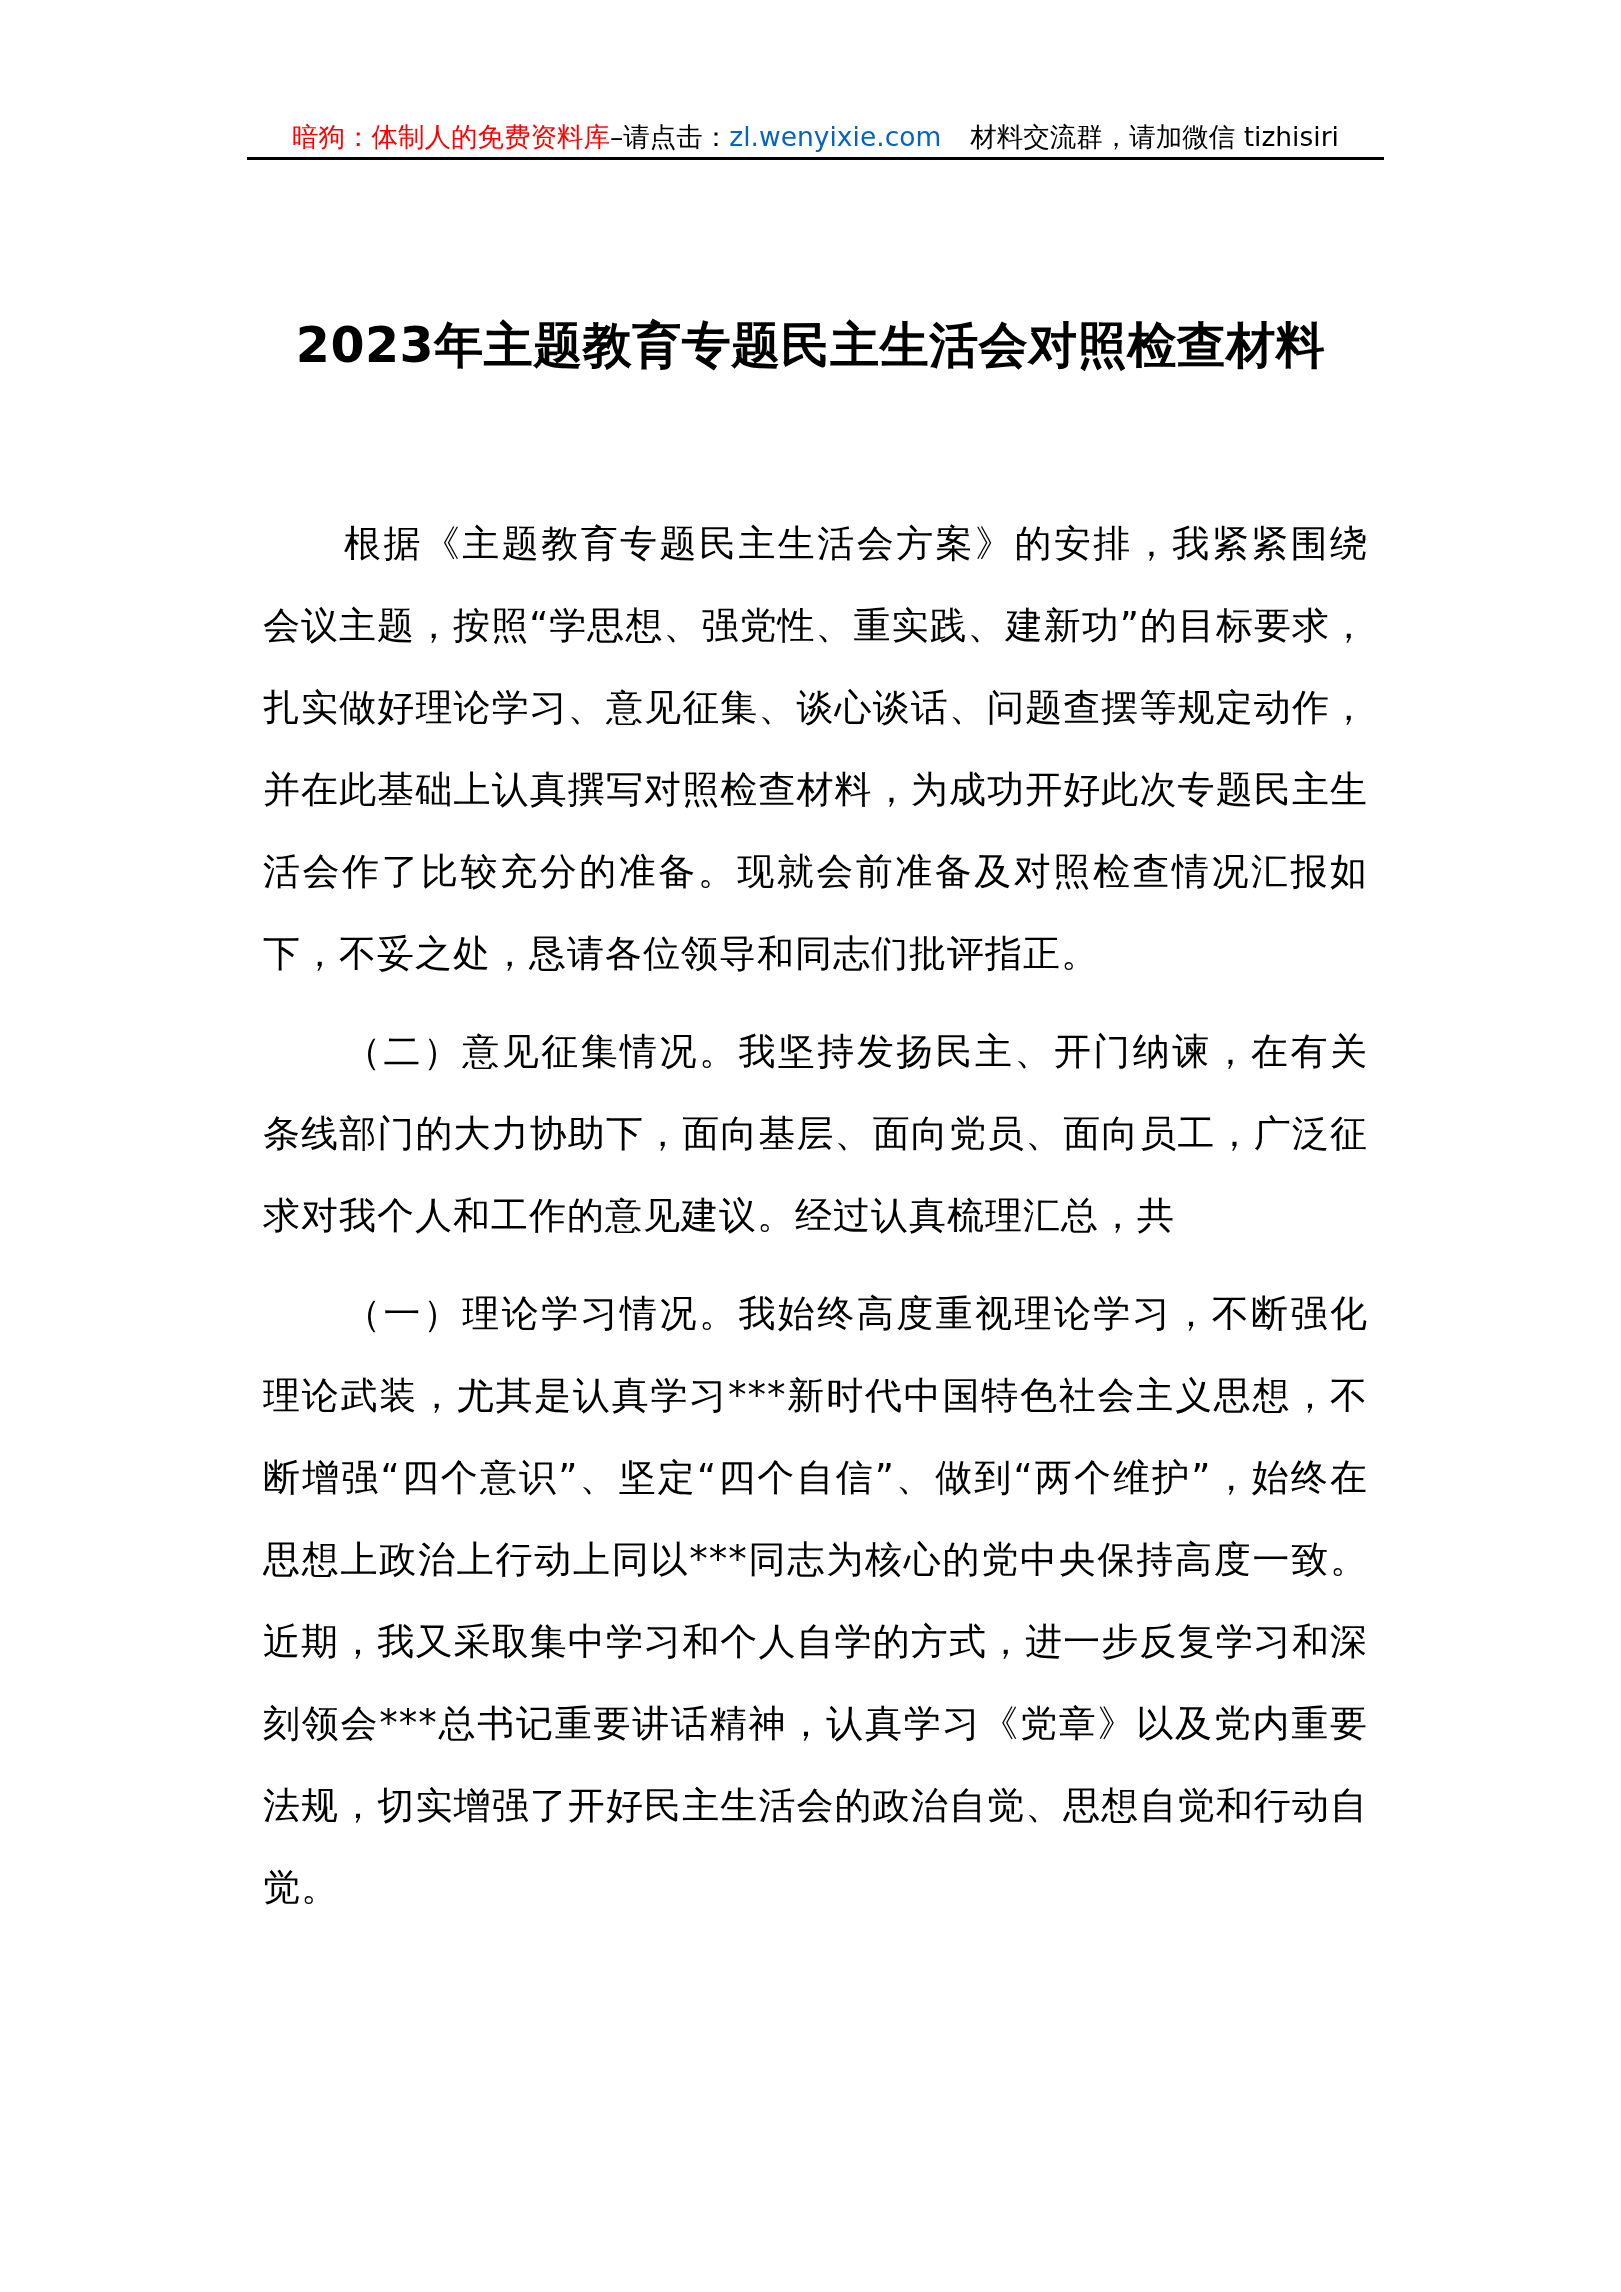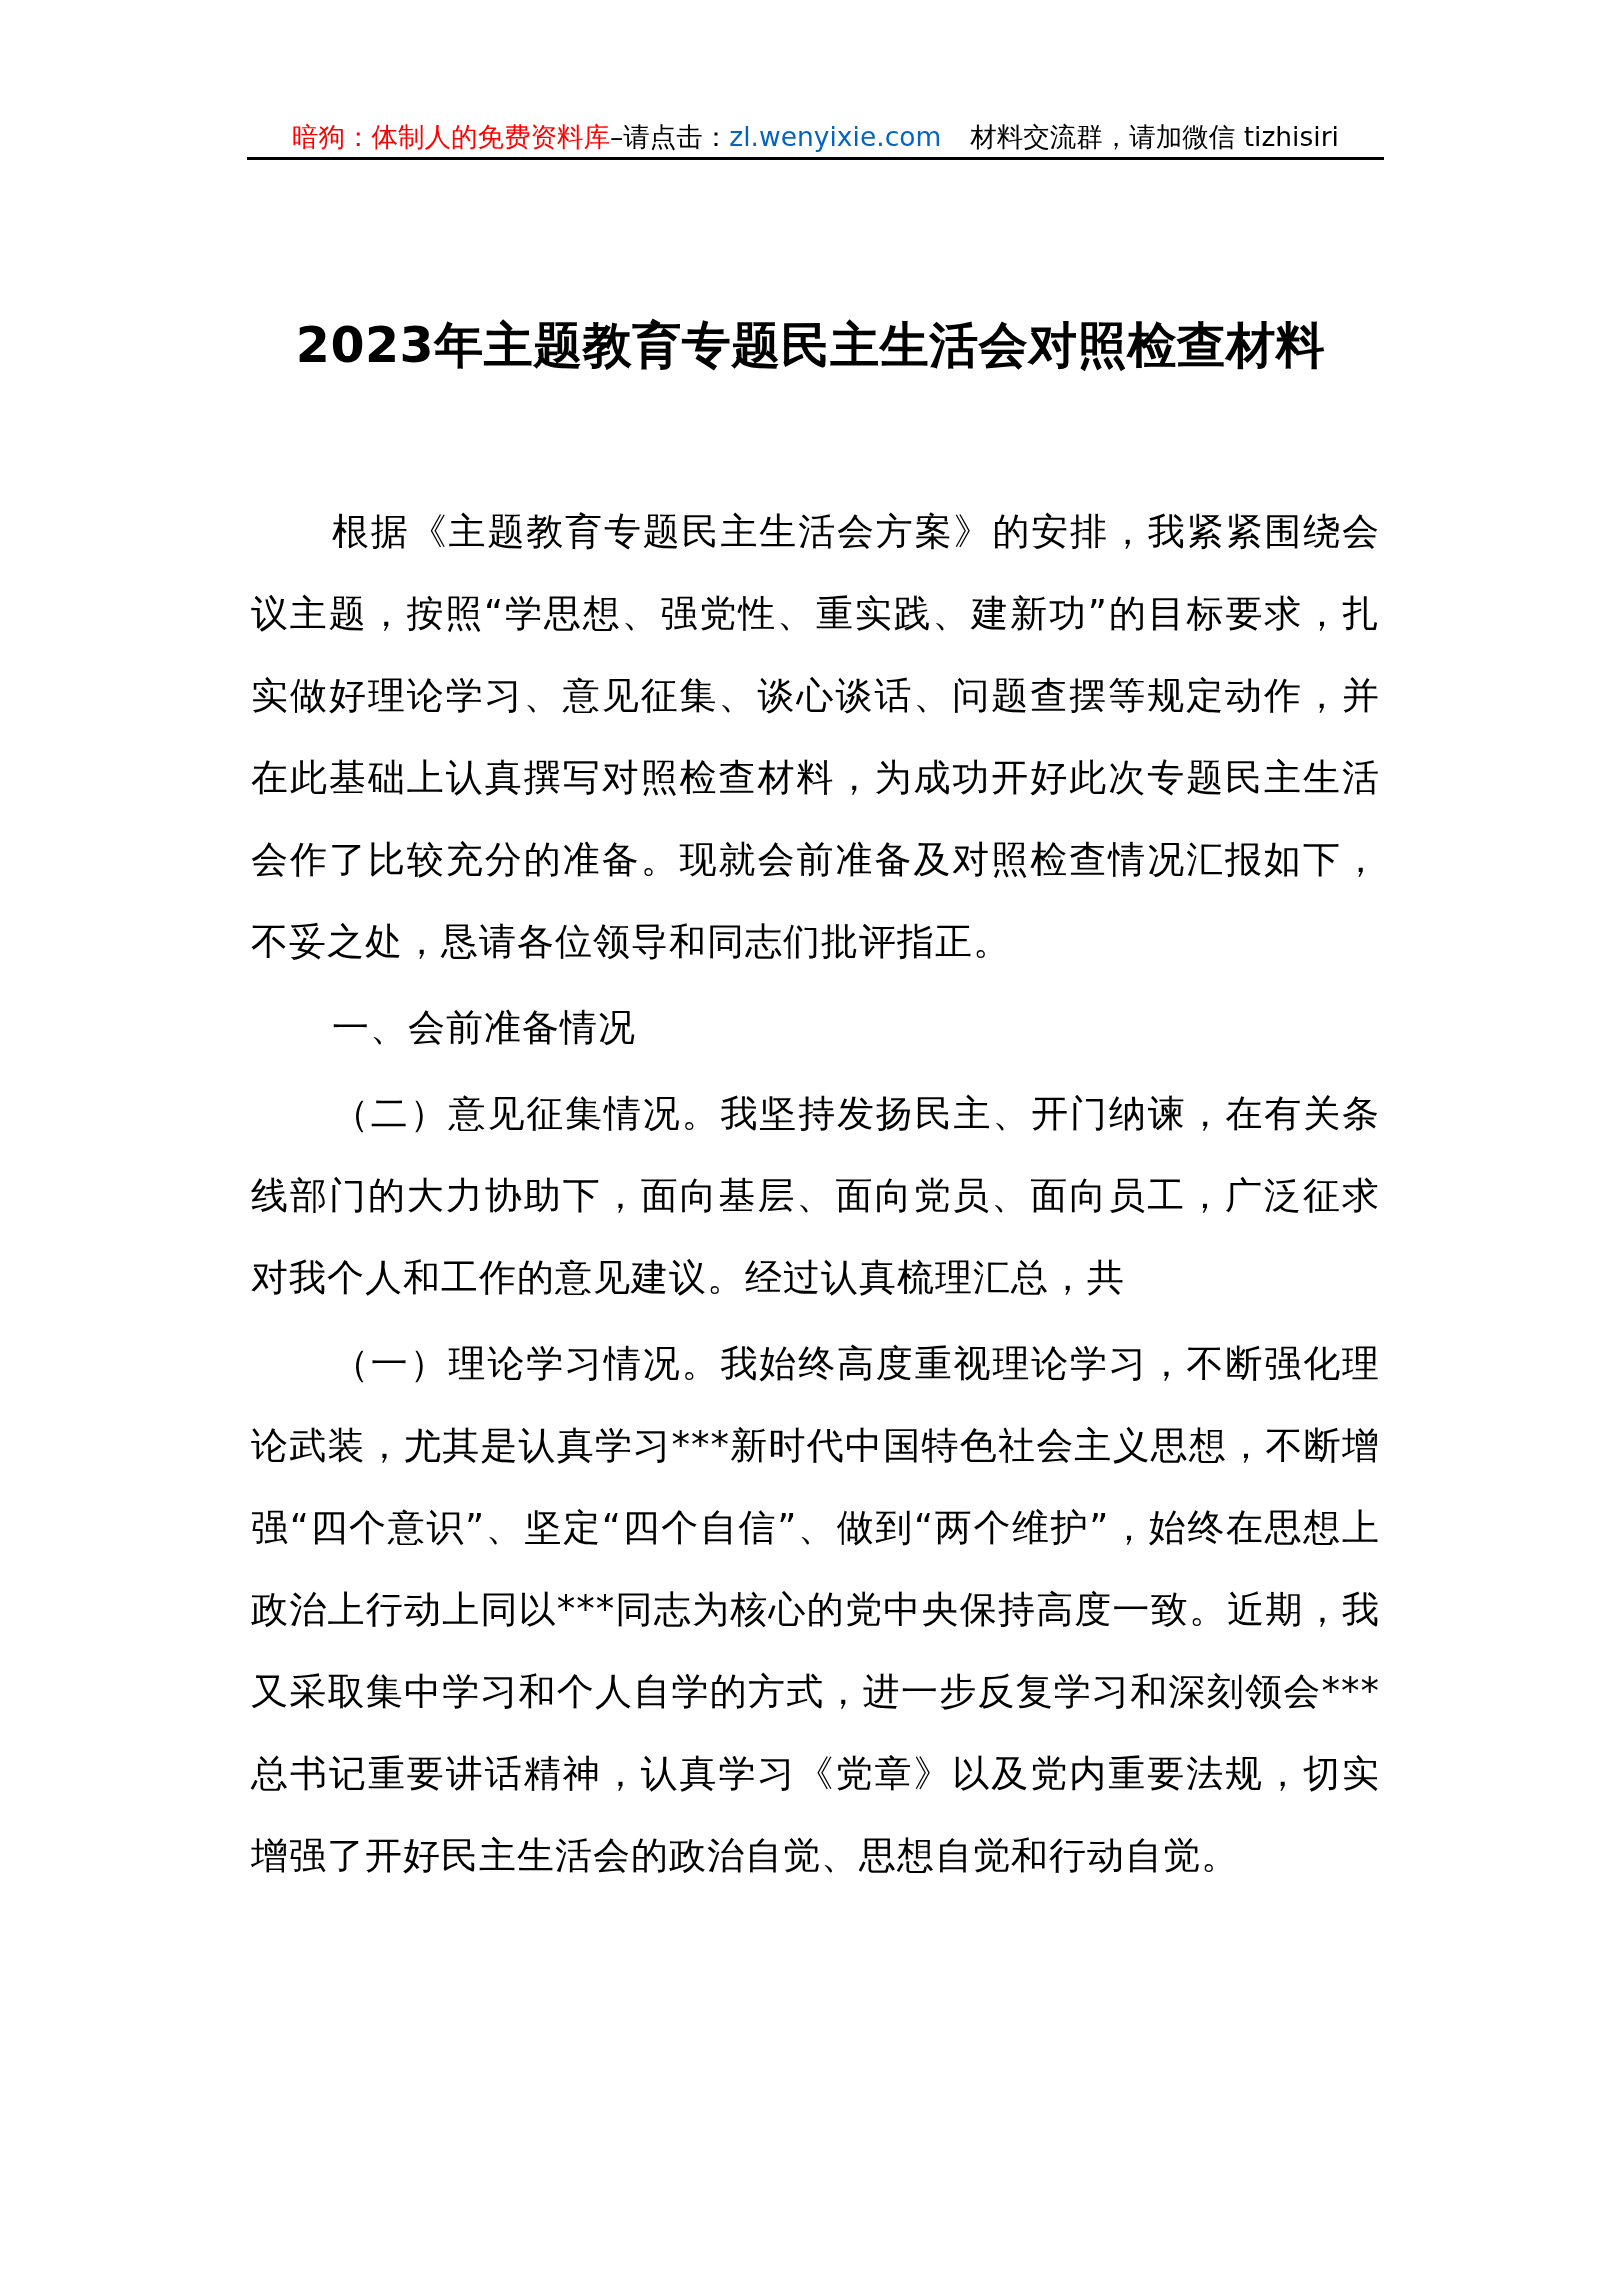--- a/index.html
+++ b/index.html
@@ -8,33 +8,32 @@
   .header { position: absolute; left: 247px; top: 116px; width: 1137px; height: 41px;
             font-size: 26.5px; line-height: 41px; white-space: nowrap; text-align: center; }
   .header .red { color: #ff0000; }
   .header .blk { color: #000000; }
   .header .link { color: #0563c1; }
   .header .gap { display: inline-block; width: 29px; }
   .header-rule { position: absolute; left: 247px; top: 157px; width: 1137px; height: 2.9px; background: #000; }
   .title { position: absolute; left: 0; width: 1621px; top: 316px; text-align: center;
            font-size: 49px; font-weight: bold; line-height: 59px; letter-spacing: 0.5px; }
   .body { position: absolute; left: 247px; top: 487px; width: 1137px; }
-  .para { font-size: 37px; line-height: 82px; margin: 4px; text-align: justify; text-align-last: left;
+  .para { font-size: 37px; line-height: 82px; margin: 16px; text-align: justify; text-align-last: left;
           letter-spacing: 1px; }
   .indent { text-indent: 81px; }
 </style>
 </head>
 <body>
 
 <div class="header">
   <span class="red">暗狗：体制人的免费资料库</span><span class="blk">–请点击：</span><span class="link">zl.wenyixie.com</span><span class="gap"></span><span class="blk">材料交流群，请加微信 tizhisiri</span>
 </div>
 <div class="header-rule"></div>
 
 <div class="title">2023年主题教育专题民主生活会对照检查材料</div>
 
 <div class="body">
   <p class="para indent">根据《主题教育专题民主生活会方案》的安排，我紧紧围绕会议主题，按照“学思想、强党性、重实践、建新功”的目标要求，扎实做好理论学习、意见征集、谈心谈话、问题查摆等规定动作，并在此基础上认真撰写对照检查材料，为成功开好此次专题民主生活会作了比较充分的准备。现就会前准备及对照检查情况汇报如下，不妥之处，恳请各位领导和同志们批评指正。</p>
-  <p class="para indent">一、会前准备情况</p>
   <p class="para indent">（二）意见征集情况。我坚持发扬民主、开门纳谏，在有关条线部门的大力协助下，面向基层、面向党员、面向员工，广泛征求对我个人和工作的意见建议。经过认真梳理汇总，共</p>
   <p class="para indent">（一）理论学习情况。我始终高度重视理论学习，不断强化理论武装，尤其是认真学习***新时代中国特色社会主义思想，不断增强“四个意识”、坚定“四个自信”、做到“两个维护”，始终在思想上政治上行动上同以***同志为核心的党中央保持高度一致。近期，我又采取集中学习和个人自学的方式，进一步反复学习和深刻领会***总书记重要讲话精神，认真学习《党章》以及党内重要法规，切实增强了开好民主生活会的政治自觉、思想自觉和行动自觉。</p>
 </div>
 
 
 </body></html>

